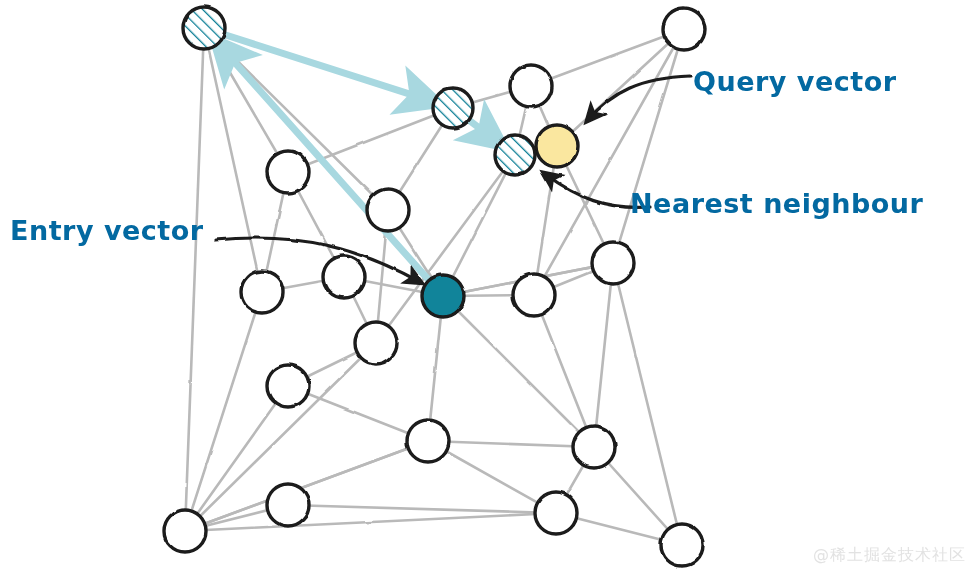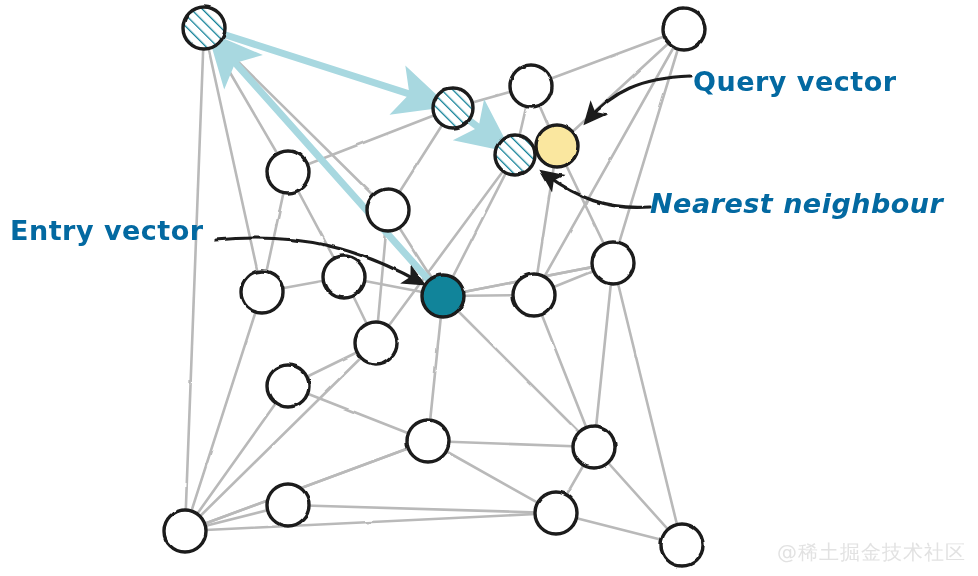--- a/index.html
+++ b/index.html
@@ -4,24 +4,24 @@
 <style>
   html,body{margin:0;padding:0;background:#ffffff;}
   body{width:978px;height:576px;overflow:hidden;
        font-family:"DejaVu Sans",sans-serif;}
   #stage{position:relative;width:978px;height:576px;background:#fff;}
   svg#scene{position:absolute;top:0;left:0;width:978px;height:576px;display:block;}
   .lbl{position:absolute;white-space:nowrap;color:#0369a1;
        font-family:"DejaVu Sans",sans-serif;font-weight:700;
        font-size:27px;letter-spacing:.5px;}
   #lbl-query{left:693px;top:66px;}
-  #lbl-nn{left:650px;top:188px;font-style:italic;}
+  #lbl-nn{left:630px;top:188px;}
   #lbl-entry{left:10px;top:215px;}
   #watermark{position:absolute;right:12px;bottom:10px;color:#e2e2e2;
-             font-size:20px;font-family:"DejaVu Sans",sans-serif;
+             font-size:16px;font-family:"DejaVu Sans",sans-serif;
              letter-spacing:1px;}
 </style>
 </head>
 <body>
 
 <div id="stage">
 
   <svg id="scene" viewBox="0 0 978 576">
     <defs>
       <pattern id="hatch" width="8" height="8" patternUnits="userSpaceOnUse" patternTransform="rotate(-45)">

